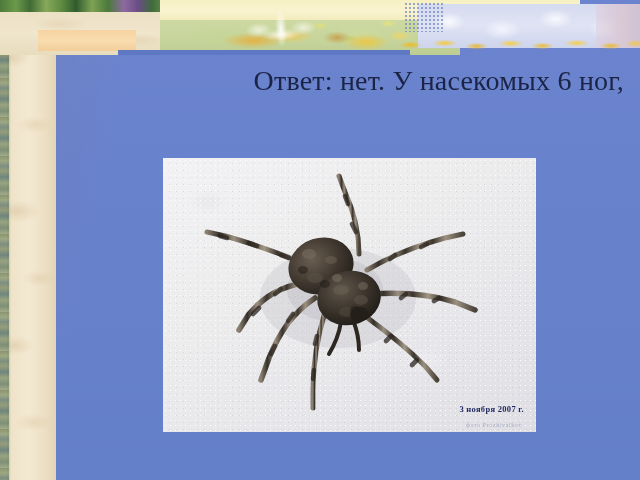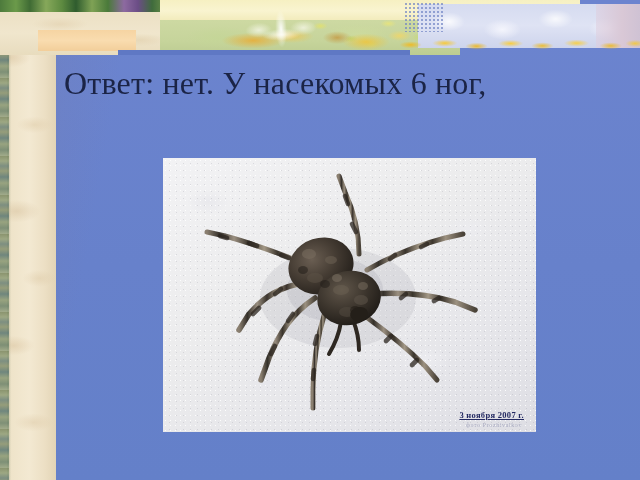--- a/index.html
+++ b/index.html
@@ -183,22 +183,22 @@
   .tb-blueline {
     left: 118px; top: 50px; width: 292px; height: 5px;
     background: #5f78c4;
   }
 
   
   .title {
     position: absolute;
     left: 64px; top: 62px;
     width: 560px;
-    text-align: left;
-    font-size: 32px;
+    text-align: right;
+    font-size: 28px;
     line-height: 1.33;
     color: #1b2446;
     letter-spacing: 0.2px;
   }
   .title .l2 { display: block; }
 
   
   .photo {
     position: absolute;
     left: 163px; top: 158px;
@@ -216,27 +216,26 @@
     background-image:
       radial-gradient(circle, rgba(255,255,255,0.9) 0.6px, rgba(0,0,0,0) 0.9px),
       radial-gradient(circle, rgba(160,160,170,0.28) 0.5px, rgba(0,0,0,0) 0.9px);
     background-size: 5px 5px, 7px 7px;
     background-position: 0 0, 3px 2px;
   }
   .spider-svg { position: absolute; left: 0; top: 0; }
 
   .datestamp {
     position: absolute;
-    right: 12px; bottom: 12px;
+    right: 12px; bottom: 18px;
     font-size: 8.5px;
     font-weight: bold;
     color: #242a62;
     letter-spacing: 0.3px;
     white-space: nowrap;
-    text-decoration: underline;
   }
   .watermark {
     position: absolute;
     right: 14px; bottom: 4px;
     font-size: 6px;
     color: rgba(120,124,160,0.55);
     letter-spacing: 0.6px;
     white-space: nowrap;
   }
 </style>

